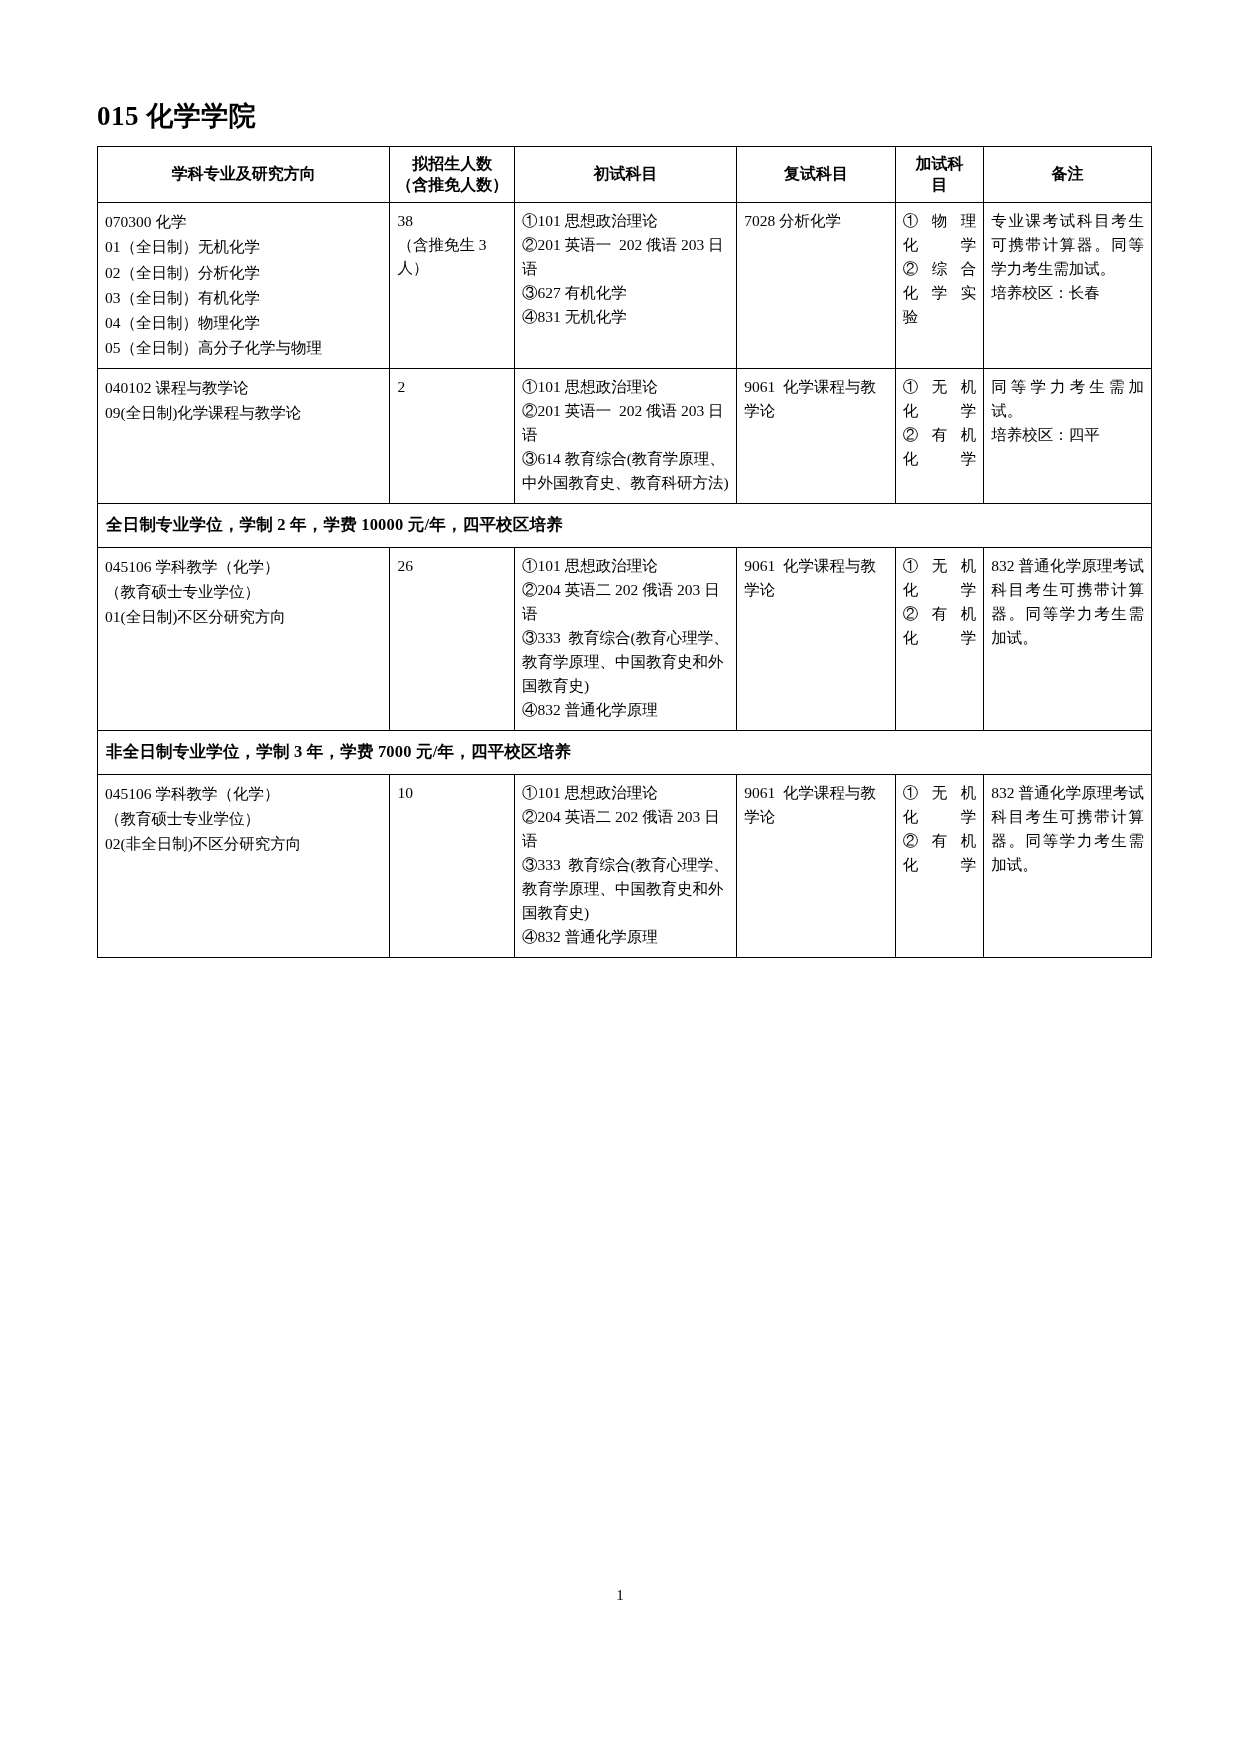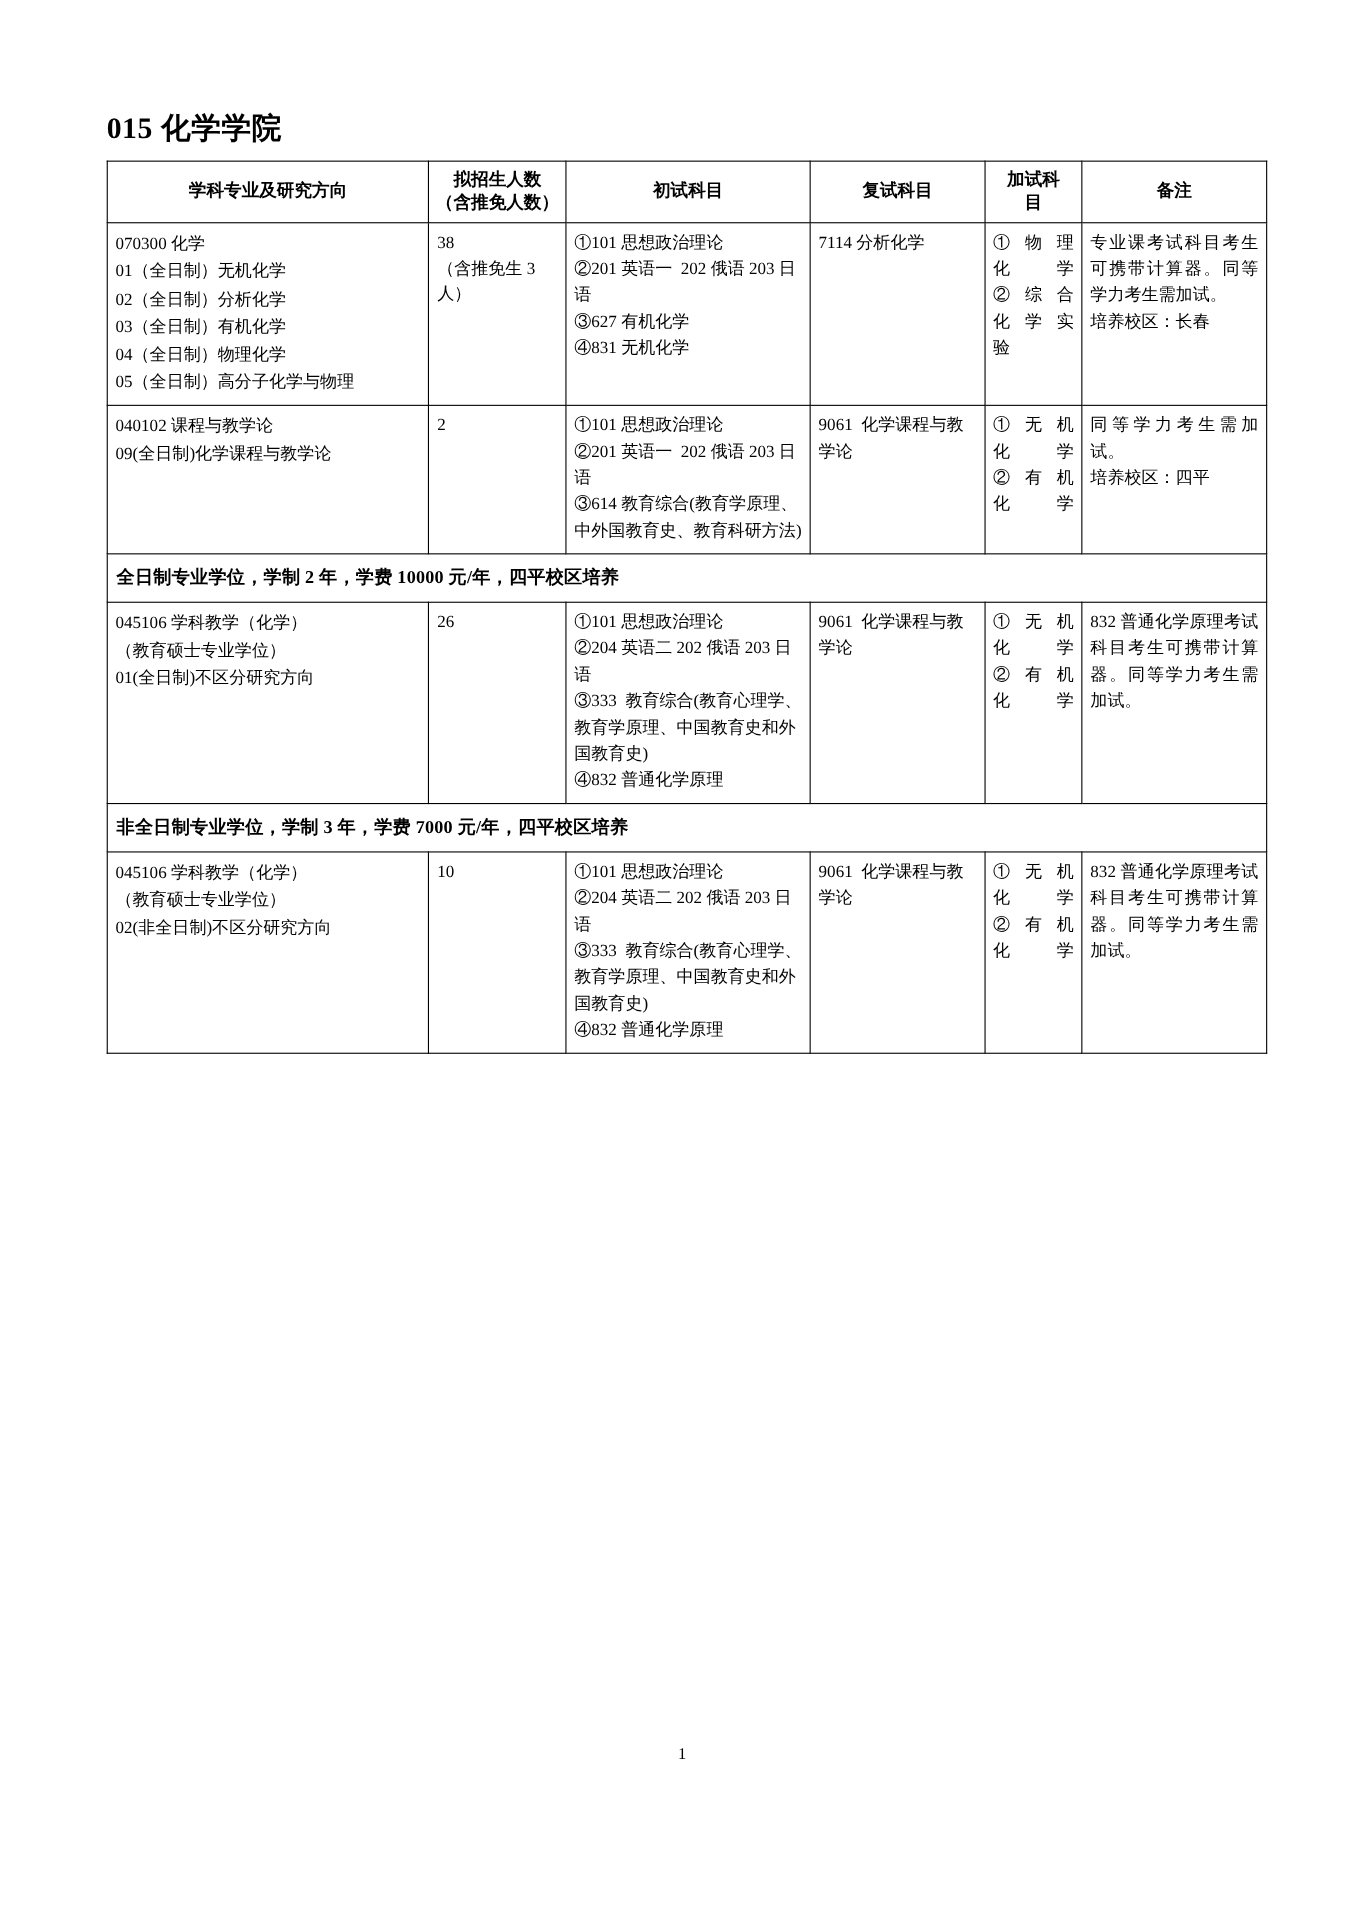--- a/index.html
+++ b/index.html
@@ -151,21 +151,21 @@
             <span class="line">38</span>
             <span class="line">（含推免生 3 人）</span>
           </td>
           <td class="first-cell">
             <span class="line">①101 思想政治理论</span>
             <span class="line">②201 英语一  202 俄语 203 日语</span>
             <span class="line">③627 有机化学</span>
             <span class="line">④831 无机化学</span>
           </td>
           <td class="second-cell">
-            <span class="line">7114 分析化学</span>
+            <span class="line">7028 分析化学</span>
           </td>
           <td class="extra-cell">
             <span class="line">① 物 理 化学</span>
             <span class="line">② 综 合 化 学 实 验</span>
           </td>
           <td class="remark-cell">
             <span class="line">专业课考试科目考生可携带计算器。同等学力考生需加试。</span>
             <span class="line">培养校区：长春</span>
           </td>
         </tr>

